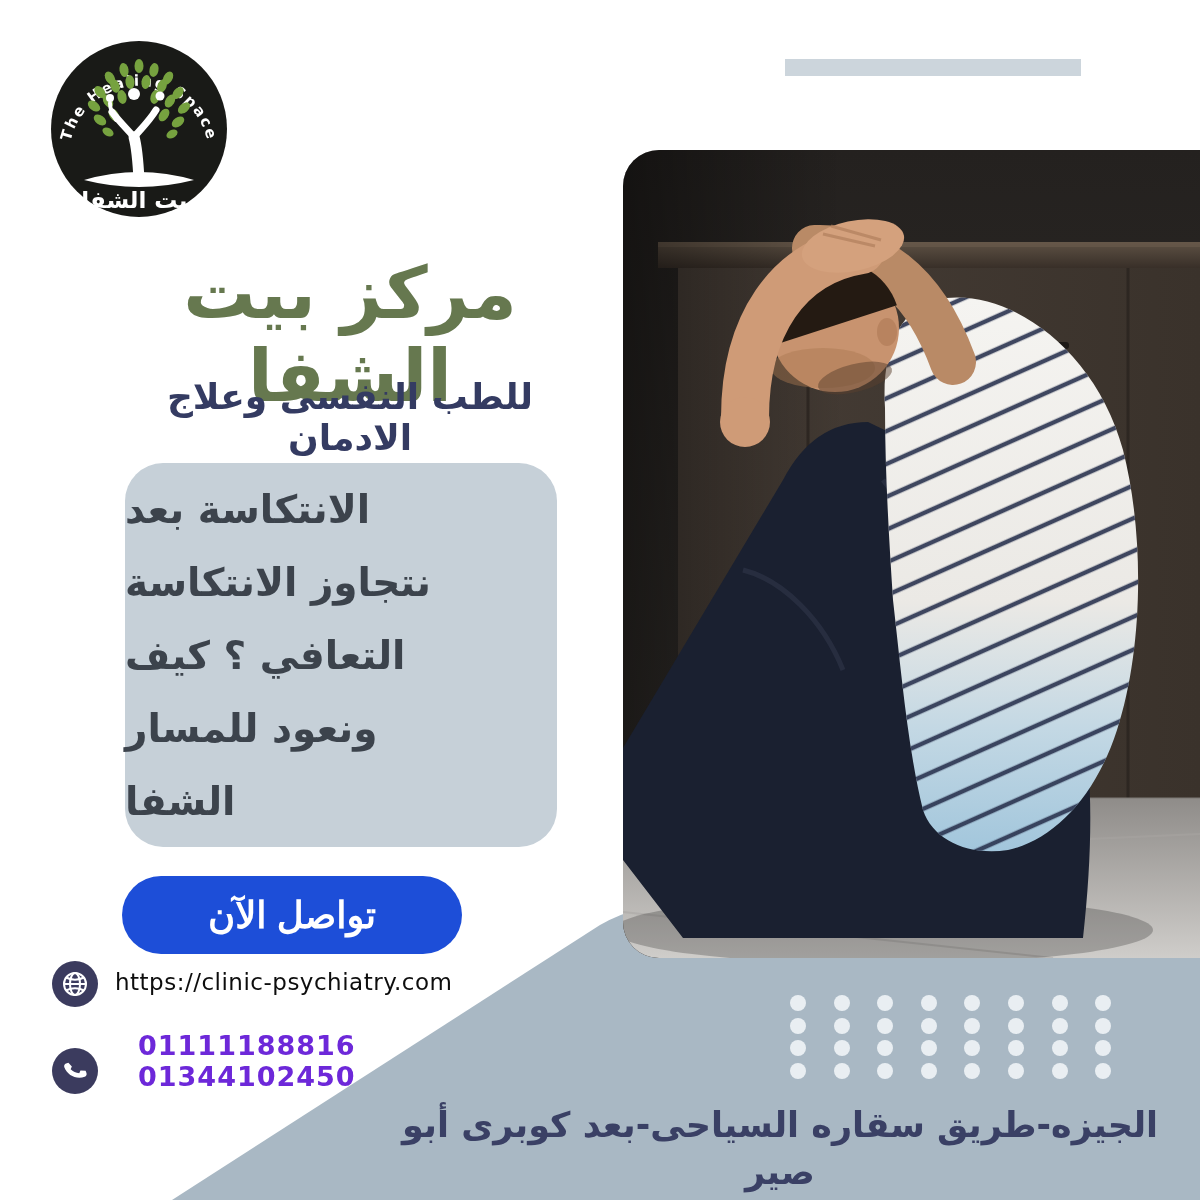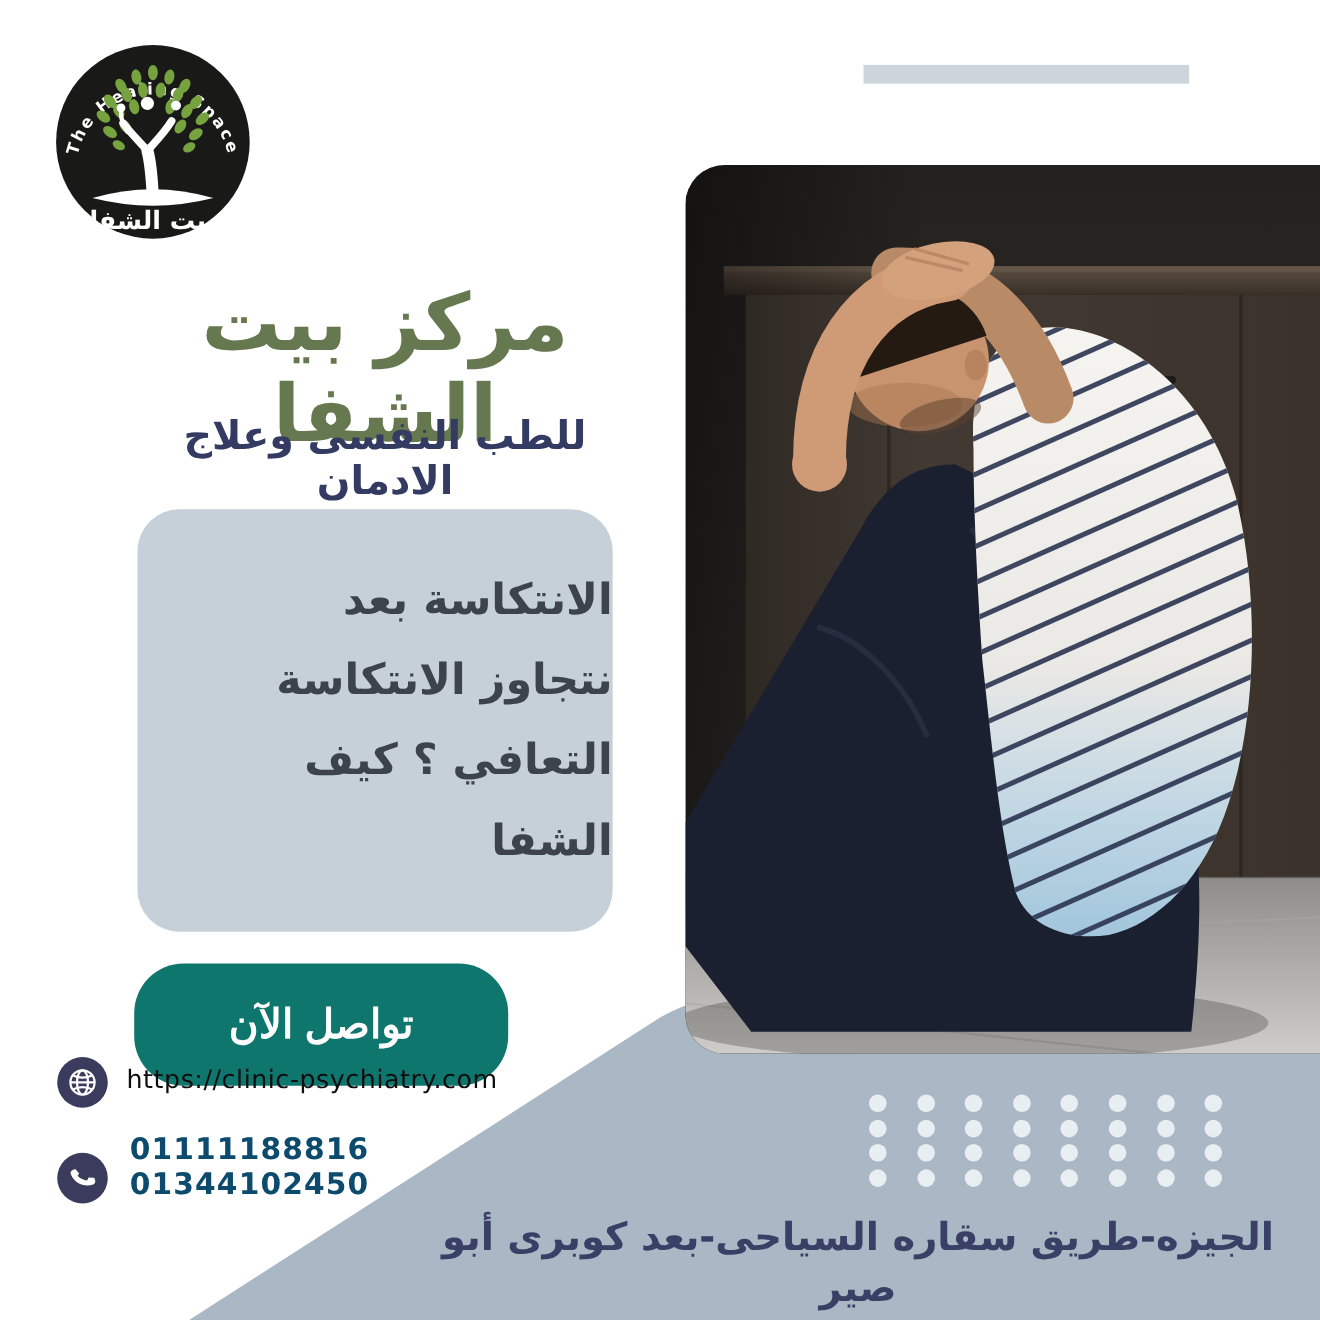--- a/index.html
+++ b/index.html
@@ -24,40 +24,40 @@
     left:105px;top:376px;width:490px;text-align:center;direction:rtl;
     font-size:36px;font-weight:bold;color:#343b62;
   }
 
   
   #question-box{
     left:125px;top:463px;width:432px;height:384px;border-radius:38px;
     background:#c6d0d8;display:flex;flex-direction:column;justify-content:center;
   }
   #question-box .qline{
-    direction:rtl;text-align:right;font-size:39px;font-weight:bold;
+    direction:rtl;text-align:left;font-size:39px;font-weight:bold;
     color:#3c434c;line-height:73px;
   }
 
   
   #cta-button{
-    left:122px;top:876px;width:340px;height:111px;border-radius:45px;
-    background:#0f766e;color:#ffffff;font-size:37px;font-weight:bold;
+    left:122px;top:876px;width:340px;height:78px;border-radius:45px;
+    background:#1d4ed8;color:#ffffff;font-size:37px;font-weight:bold;
     display:flex;align-items:center;justify-content:center;direction:rtl;
     cursor:pointer;border:none;
   }
 
   
   .icon-circle{width:46px;height:46px;border-radius:50%;background:#3b3b5e;
     display:flex;align-items:center;justify-content:center;}
   #globe-wrap{left:52px;top:961px;}
   #website-text{left:115px;top:969px;font-size:23px;font-weight:normal;color:#0d0d0d;letter-spacing:.5px;}
   #phone-wrap{left:52px;top:1048px;}
   #phone-list{left:118px;top:1030px;}
-  #phone-list .phone{font-size:27px;font-weight:bold;color:#0c4a6e;line-height:31px;letter-spacing:1px;}
+  #phone-list .phone{font-size:27px;font-weight:bold;color:#6d28d9;line-height:31px;letter-spacing:1px;margin-left:20px;}
 
   
   #gray-shape{left:0;top:0;width:1200px;height:1200px;pointer-events:none;}
   #address{
     left:375px;top:1102px;width:810px;text-align:center;direction:rtl;
     font-size:35px;font-weight:bold;color:#3a4065;line-height:1.35;
   }
   .dot{position:absolute;width:16px;height:16px;border-radius:50%;background:#e9eef2;}
 
   
@@ -250,20 +250,21 @@
     </svg>
   </div>
 
   <div id="main-title" class="abs">مركز بيت الشفا</div>
   <div id="subtitle" class="abs">للطب النفسى وعلاج الادمان</div>
 
   <div id="question-box" class="abs">
     <div class="qline">الانتكاسة بعد</div>
     <div class="qline">نتجاوز الانتكاسة</div>
     <div class="qline">التعافي ؟ كيف</div>
+    <div class="qline">ونعود للمسار</div>
     <div class="qline">الشفا</div>
   </div>
 
   <button id="cta-button" class="abs">تواصل الآن</button>
 
   <div id="globe-wrap" class="abs icon-circle">
     <svg width="28" height="28" viewBox="0 0 28 28">
       <g stroke="#ffffff" stroke-width="2" fill="none">
         <circle cx="14" cy="14" r="11"></circle>
         <ellipse cx="14" cy="14" rx="5" ry="11"></ellipse>

